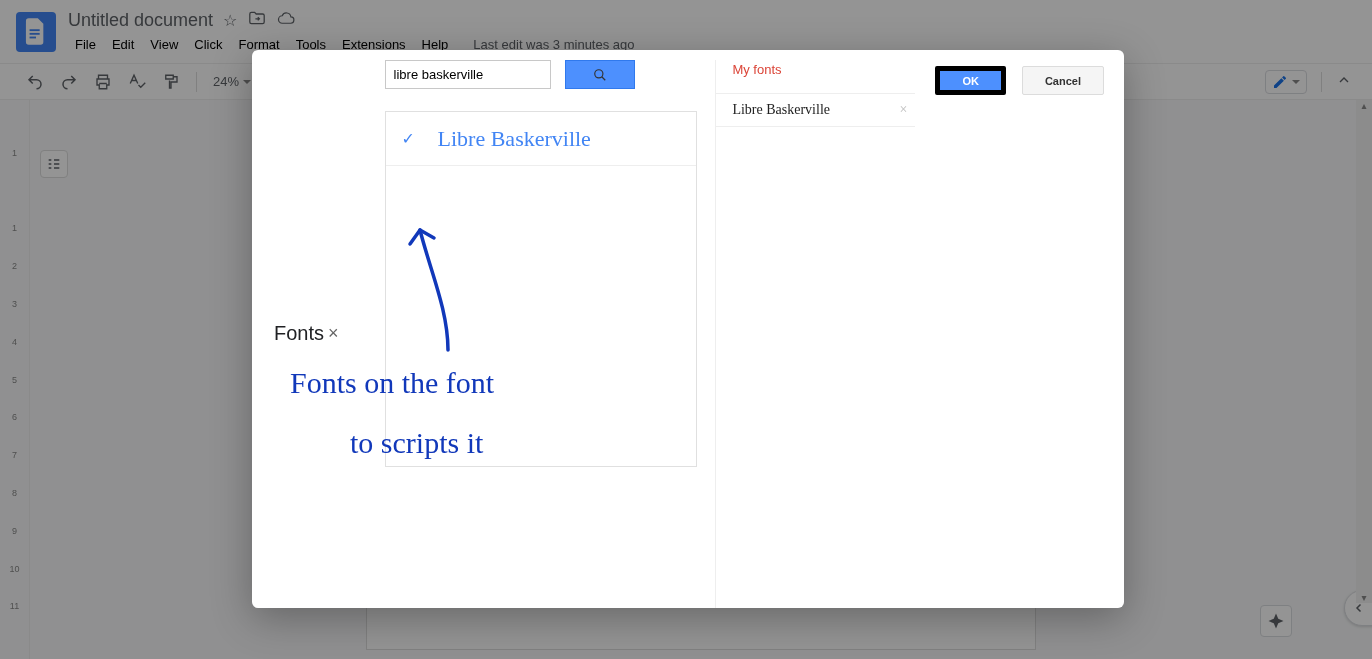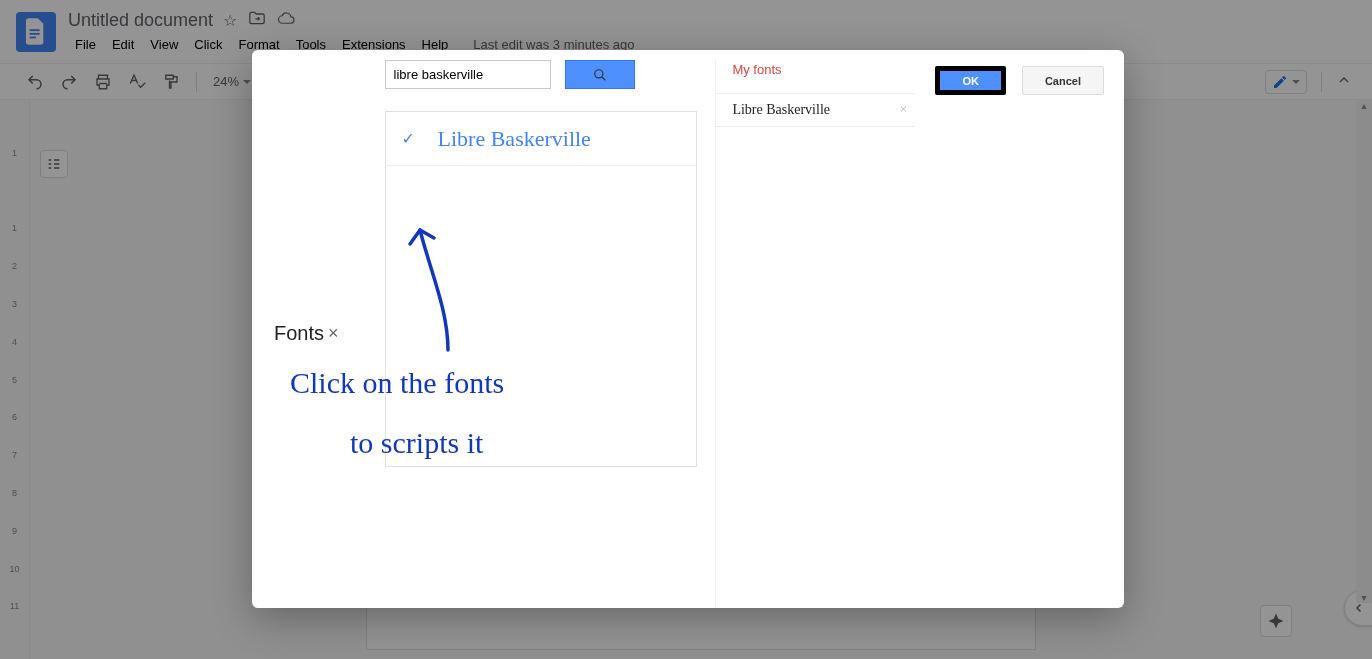--- a/index.html
+++ b/index.html
@@ -244,14 +244,14 @@
       </div>
   </div>
 </div>
 
 <div class="annotation" style="left:400px; top:220px;">
   <svg width="80" height="140">
     <path d="M48 130 C 48 90, 30 50, 20 10" fill="none" stroke="#1138ba" stroke-width="3.5" stroke-linecap="round"></path>
     <path d="M20 10 L 10 24 M20 10 L 34 18" fill="none" stroke="#1138ba" stroke-width="3.5" stroke-linecap="round"></path>
   </svg>
 </div>
-<div class="annotation-text" style="left:290px; top:356px;">Click on the fonts</div>
+<div class="annotation-text" style="left:290px; top:356px;">Fonts on the font</div>
 <div class="annotation-text" style="left:350px; top:416px;">to scripts it</div>
 
 </body></html>

